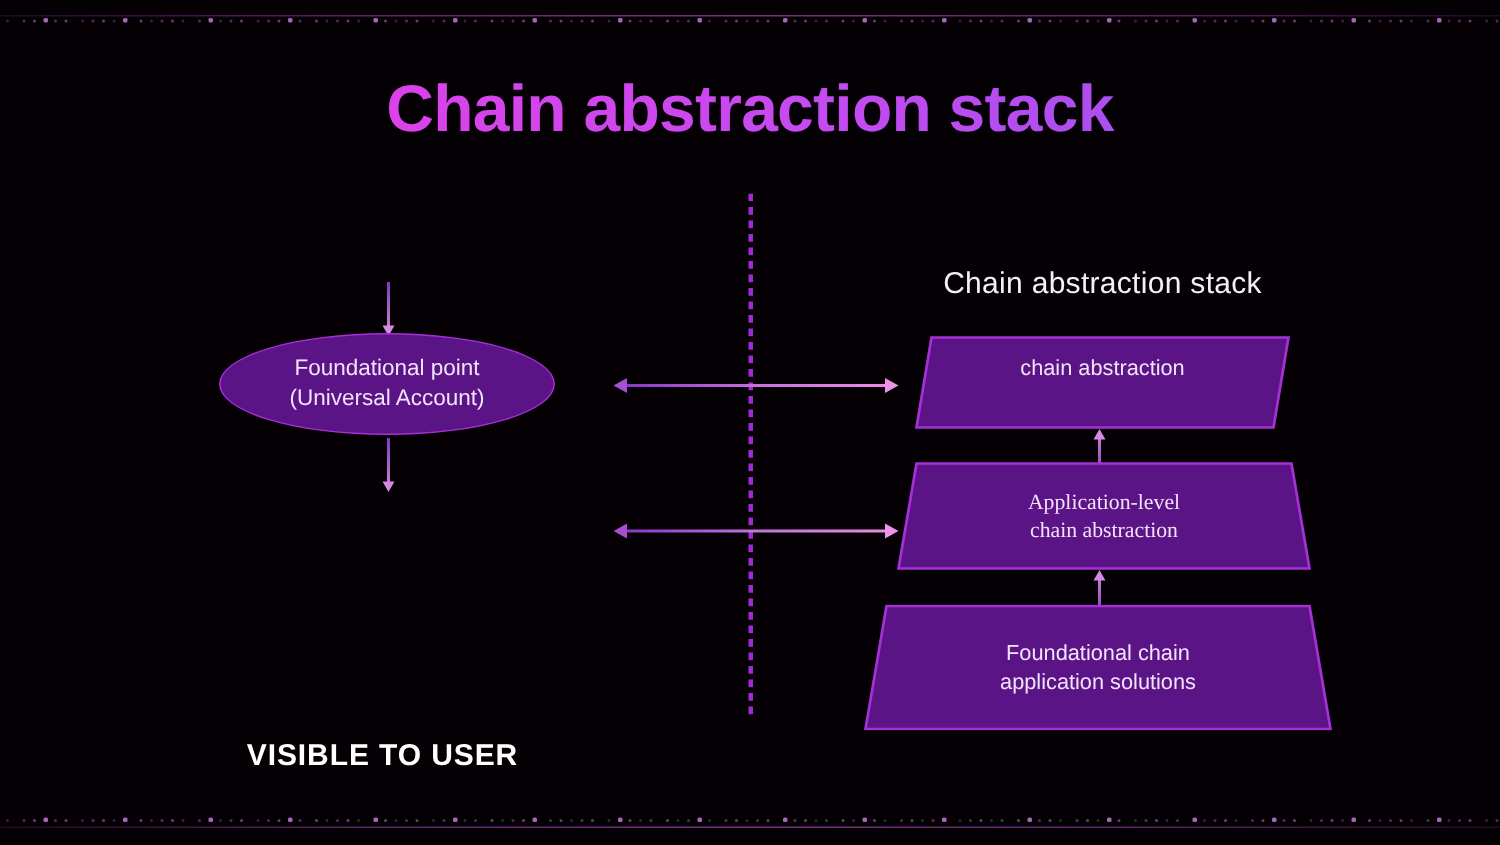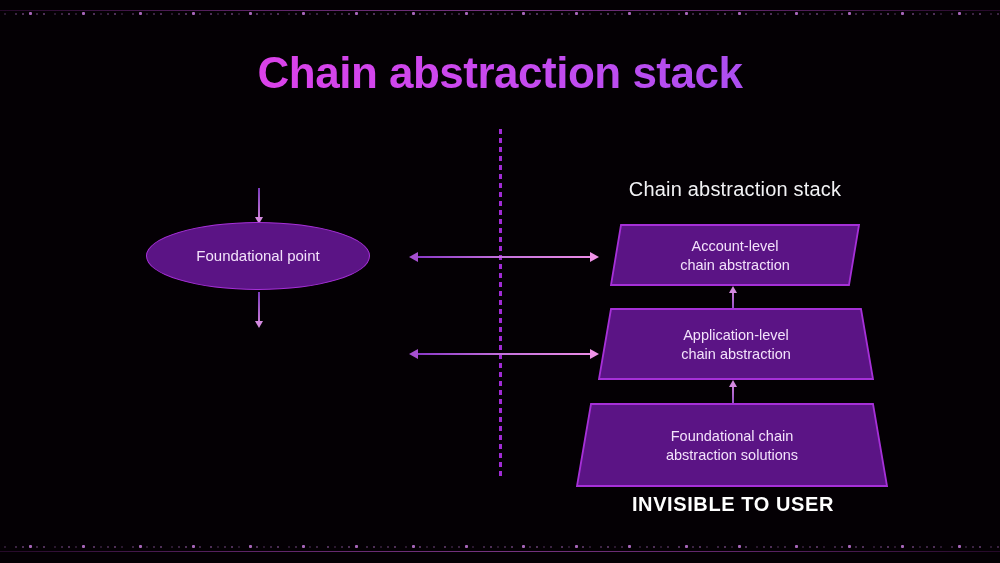--- a/index.html
+++ b/index.html
@@ -464,59 +464,59 @@
 
   <div class="title">Chain abstraction stack</div>
 
   <div class="divider"></div>
 
 
   <div class="v-arrow" style="left:258px; top:188px; height:30px;"></div>
 
   <div class="ellipse" style="left:146px; top:222px; width:224px; height:68px;">
     <span>Foundational point</span>
+    <span>(Universal Account)</span>
   </div>
 
   <div class="v-arrow" style="left:258px; top:292px; height:30px;"></div>
 
 
   <div class="h-arrow" style="left:417px; top:256px; width:174px;"></div>
   <div class="h-arrow" style="left:417px; top:353px; width:174px;"></div>
 
   <div class="stack-heading">Chain abstraction stack</div>
 
   <div class="trap-wrap" style="left:610px; top:224px; width:250px; height:62px;">
     <svg width="250" height="62" viewBox="0 0 250 62">
       <polygon points="11,1 249,1 239,61 1,61" fill="#5b1485" stroke="#a630d8" stroke-width="1.8"></polygon>
     </svg>
     <div class="trap-label" style="top:13px;">
-      <div>Account-level</div>
       <div>chain abstraction</div>
     </div>
   </div>
 
   <div class="v-arrow-up" style="left:732px; top:292px; height:26px;"></div>
 
   <div class="trap-wrap" style="left:598px; top:308px; width:276px; height:72px;">
     <svg width="276" height="72" viewBox="0 0 276 72">
       <polygon points="13,1 263,1 275,71 1,71" fill="#5b1485" stroke="#a630d8" stroke-width="1.8"></polygon>
     </svg>
-    <div class="trap-label" style="top:18px;">
+    <div class="trap-label" style="top:18px;font-family:Liberation Serif, serif;">
       <div>Application-level</div>
       <div>chain abstraction</div>
     </div>
   </div>
 
   <div class="v-arrow-up" style="left:732px; top:386px; height:26px;"></div>
 
   <div class="trap-wrap" style="left:576px; top:403px; width:312px; height:84px;">
     <svg width="312" height="84" viewBox="0 0 312 84">
       <polygon points="15,1 297,1 311,83 1,83" fill="#5b1485" stroke="#a630d8" stroke-width="1.8"></polygon>
     </svg>
     <div class="trap-label" style="top:24px;">
       <div>Foundational chain</div>
-      <div>abstraction solutions</div>
+      <div>application solutions</div>
     </div>
   </div>
 
-  <div class="caption" style="left:583px; top:493px; width:300px;">INVISIBLE TO USER</div>
+  <div class="caption" style="left:105px; top:493px; width:300px;">VISIBLE TO USER</div>
 
 </div>
 
 </body></html>

